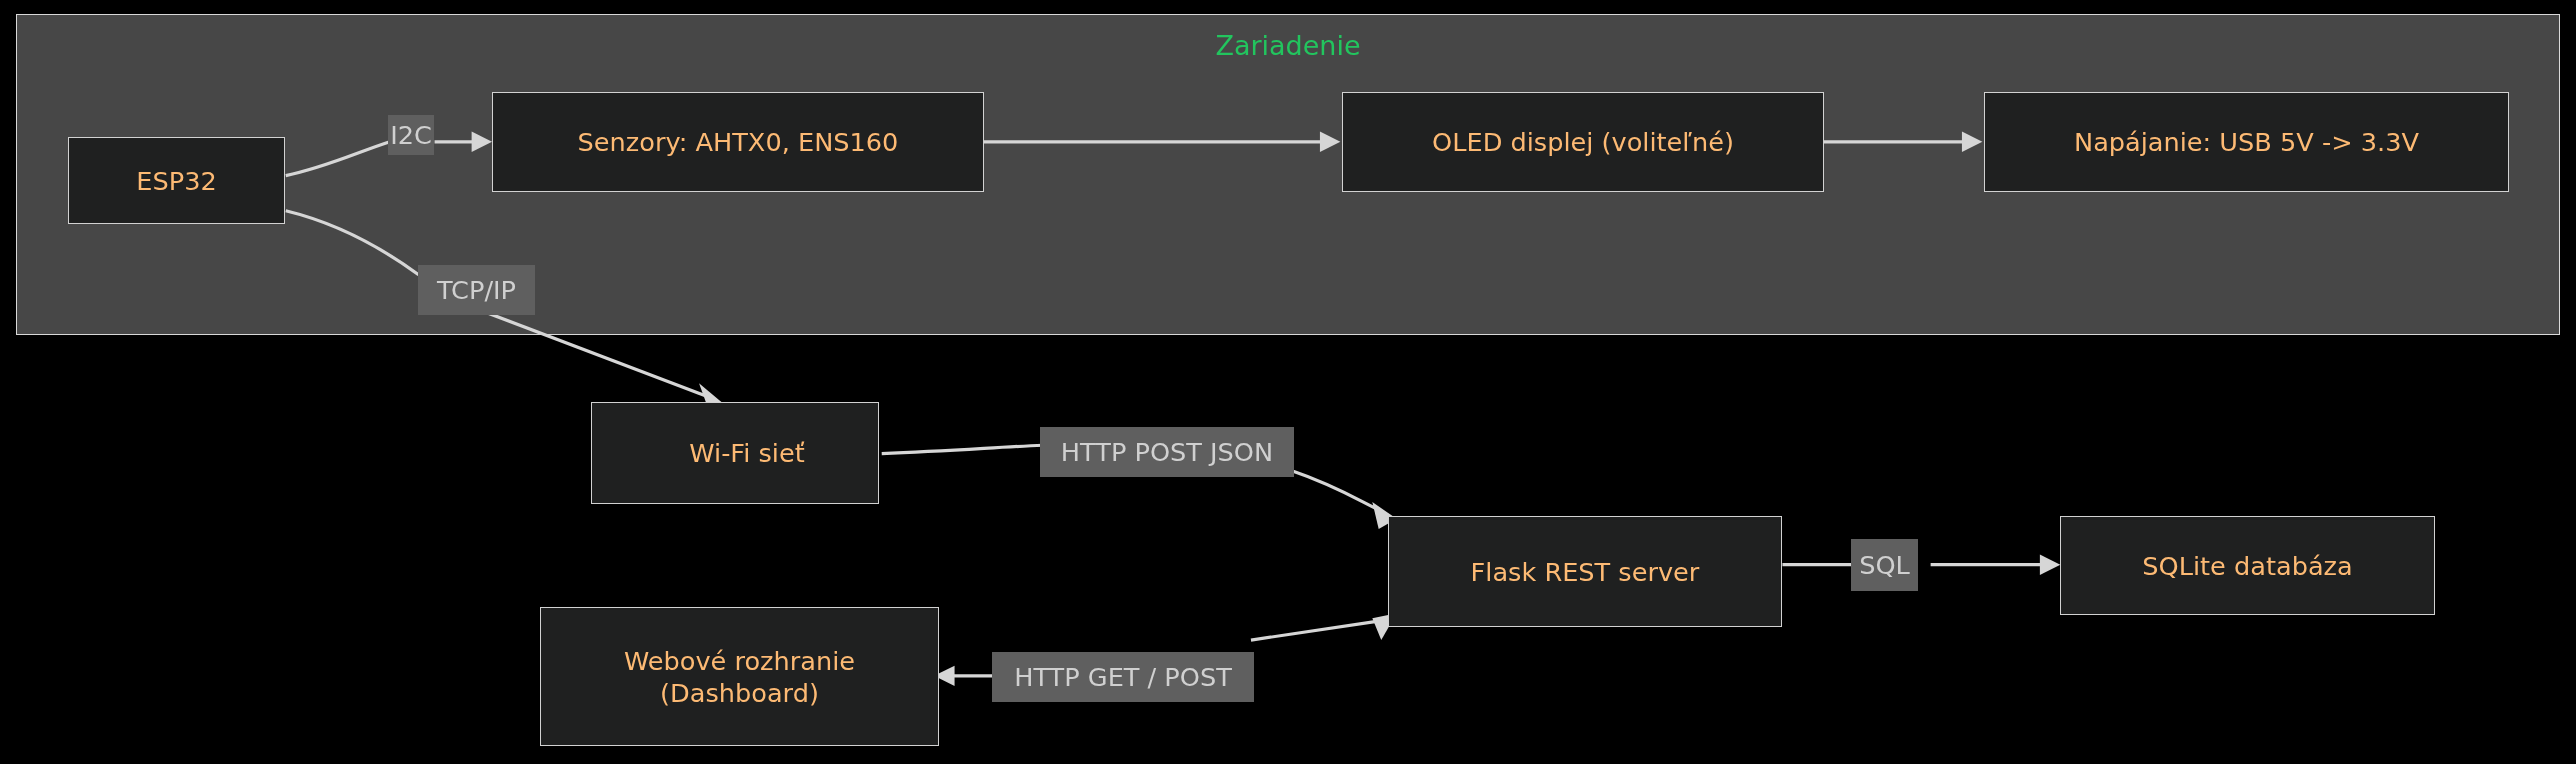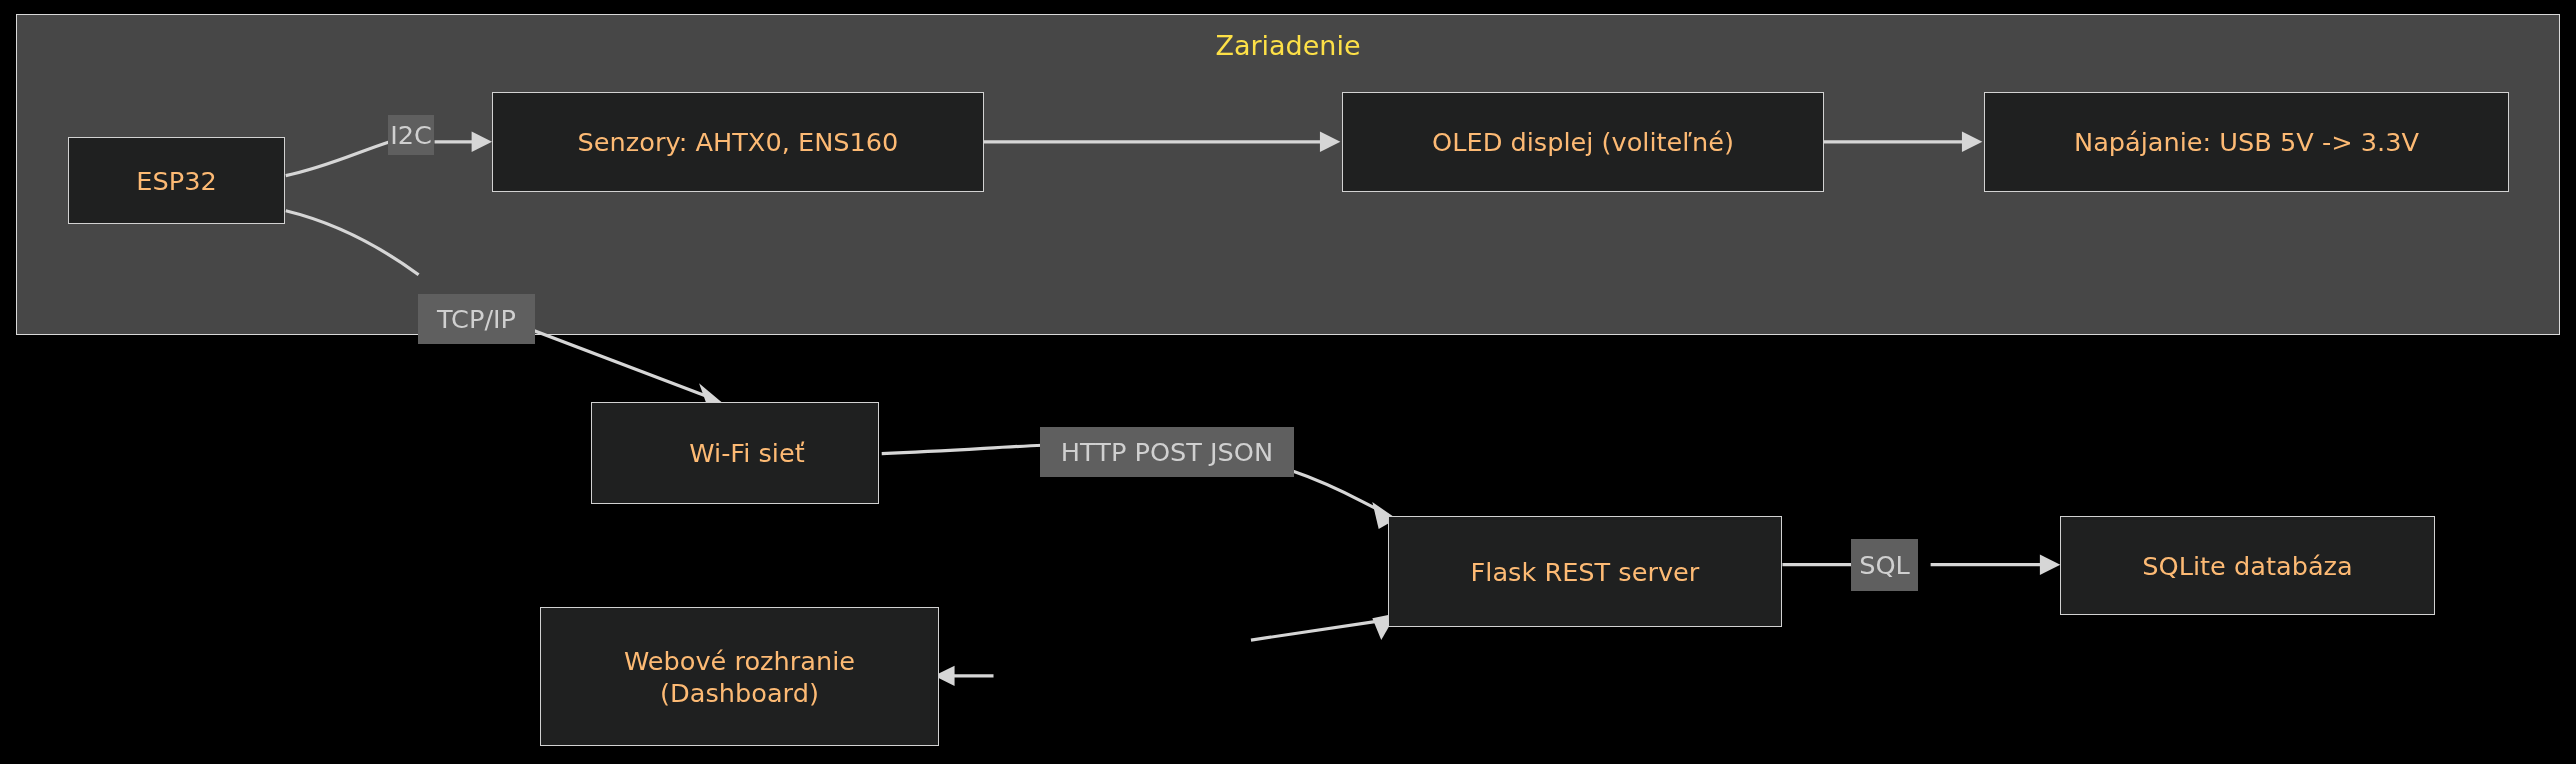--- a/index.html
+++ b/index.html
@@ -24,21 +24,21 @@
     box-sizing: border-box;
     background: #474747;
     border: 1.9px solid #d9d9d9;
   }
   .cluster-title {
     position: absolute;
     top: 15.3px;
     left: 0;
     right: 0;
     text-align: center;
-    color: #fde047;
+    color: #22c55e;
     font-size: 27px;
     line-height: 31px;
     white-space: nowrap;
   }
   
   .node {
     position: absolute;
     box-sizing: border-box;
     background: #1f2020;
     border: 1.9px solid #d2d2d2;
@@ -150,27 +150,30 @@
 
   <div class="node" style="left:540px; top:607px; width:399px; height:139px; flex-direction:column;">
     <span>Webové rozhranie</span>
     <span>(Dashboard)</span>
   </div>
 
   <div class="edge-label" style="left:388px; top:115px; width:46px; height:40px;">
     <span>I2C</span>
   </div>
 
-  <div class="edge-label" style="left:418px; top:265px; width:117px; height:50px;margin-top:29px;">
+  <div class="edge-label" style="left:418px; top:265px; width:117px; height:50px;">
     <span>TCP/IP</span>
   </div>
 
   <div class="edge-label" style="left:1040px; top:427px; width:254px; height:50px;">
     <span>HTTP POST JSON</span>
   </div>
 
   <div class="edge-label" style="left:1851px; top:539px; width:67px; height:52px;">
     <span>SQL</span>
   </div>
 
+  <div class="edge-label" style="left:992px; top:652px; width:262px; height:50px;">
+    <span>HTTP GET / POST</span>
+  </div>
 
 </div>
 
 
 </body></html>

